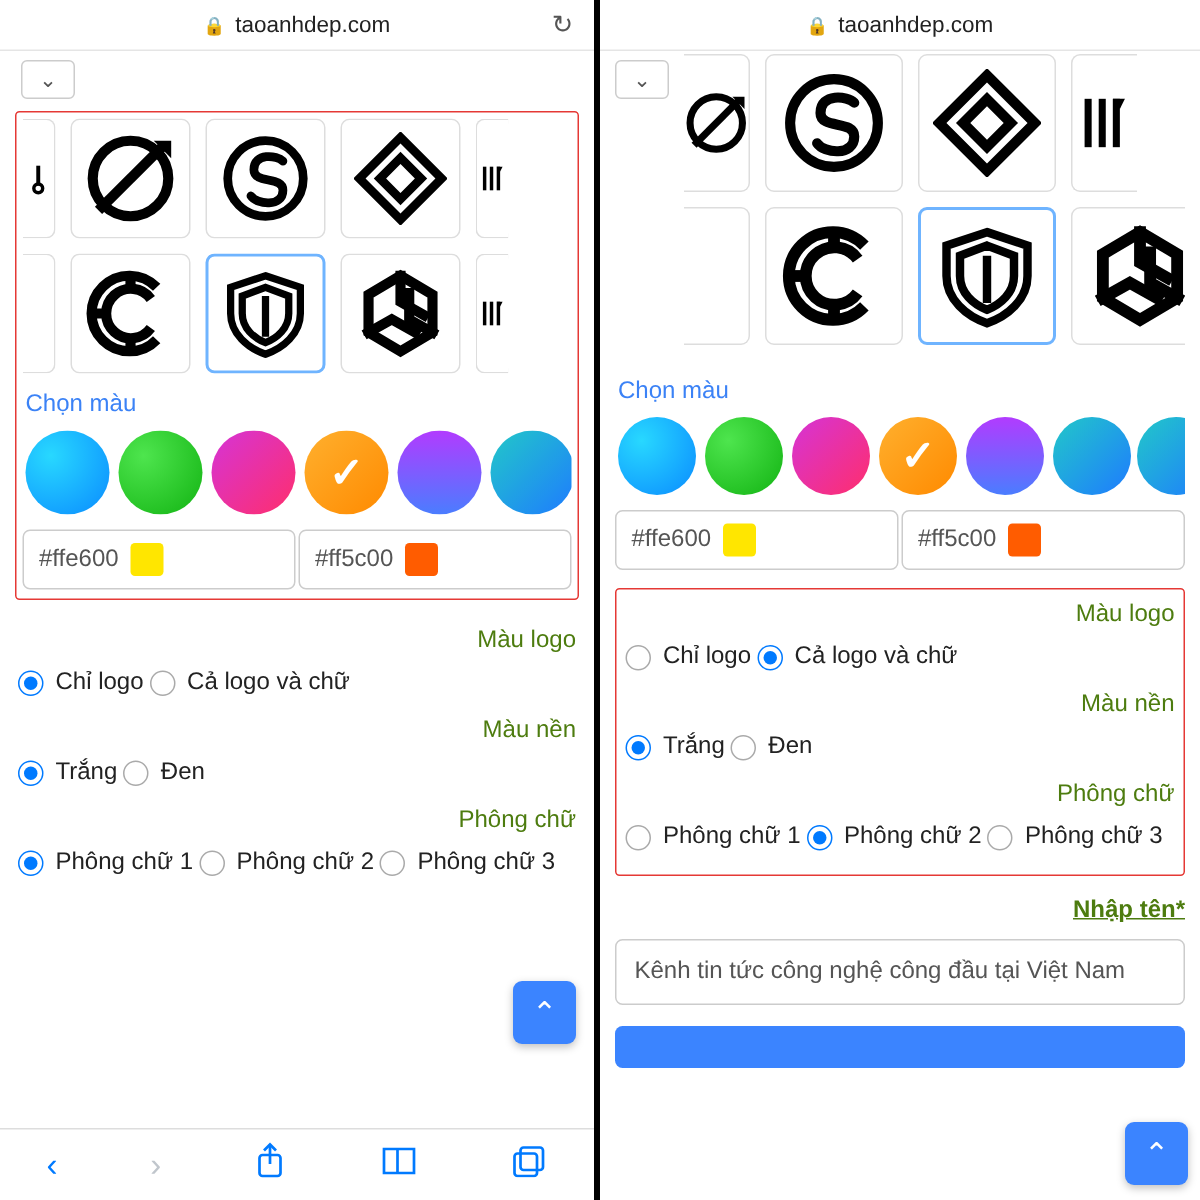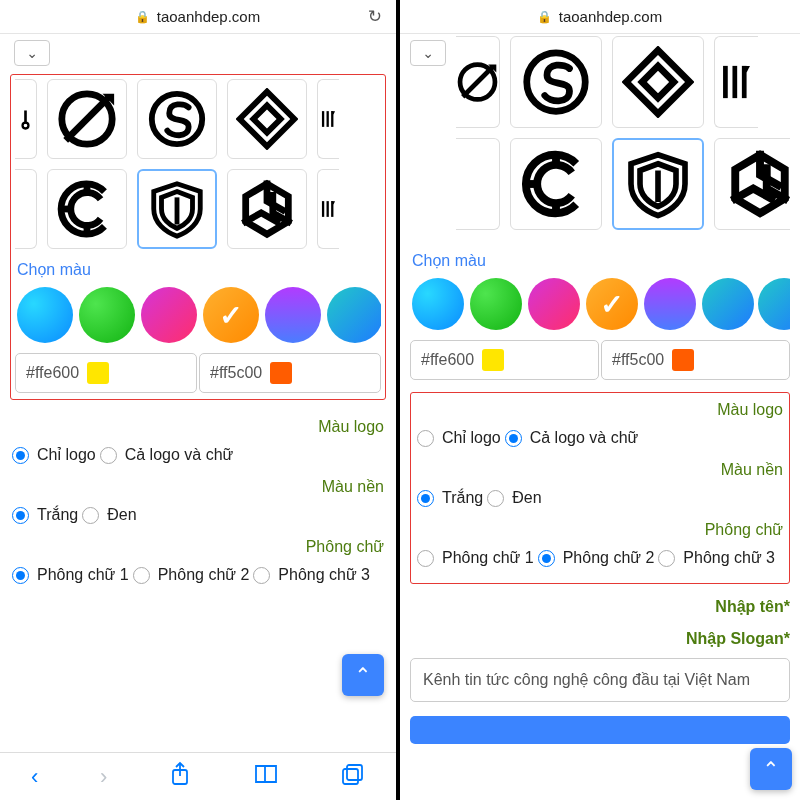--- a/index.html
+++ b/index.html
@@ -22,21 +22,21 @@
   .logo-cell.selected { border:2px solid #6fb4ff; }
   .logo-cell svg { width:62px; height:62px; }
   .color-row { display:flex; gap:6px; margin:6px 0 10px 0; overflow:hidden; padding-left:2px;}
   .color-swatch { width:56px; height:56px; border-radius:50%; flex-shrink:0; position:relative;}
   .color-swatch.checked::after { content:"✓"; color:#fff; font-size:28px; font-weight:bold; position:absolute; top:50%; left:50%; transform:translate(-50%,-50%);}
   .hex-row { display:flex; gap:2px;border-radius:18px; }
   .hex-input { flex:1; display:flex; align-items:center; border:1px solid #ccc; border-radius:5px; padding:8px 10px; gap:8px; font-size:16px; color:#555;}
   .hex-chip { width:22px; height:22px; border-radius:3px;}
   .opts { padding: 4px 2px; }
   .opt-title { font-size:16px; color:#4d7c0f; margin:14px 0 10px 0;text-align:right;}
-  .opt-title.bold { font-weight:600;}
+  .opt-title.bold { font-weight:600;text-decoration:underline;}
   .radio-row { display:flex; flex-wrap:wrap; gap:4px 4px; margin-bottom:8px;}
   .radio-item { display:flex; align-items:center; gap:8px; font-size:16px; color:#222;}
   .radio { width:17px; height:17px; border:1.5px solid #aaa; border-radius:50%; display:inline-flex; align-items:center; justify-content:center;}
   .radio.on { border-color:#007aff;}
   .radio.on::after { content:""; width:9px; height:9px; background:#007aff; border-radius:50%;}
   .text-input { width:100%; border:1px solid #ccc; border-radius:5px; padding:12px 12px; font-size:16px; color:#888; margin-top:6px; white-space:nowrap; overflow:hidden;}
   .create-btn { background:#3b84ff; color:#fff; font-size:17px; font-weight:600; border-radius:5px; padding:14px; display:flex; align-items:center; justify-content:center; gap:8px; margin-top:14px;}
   .scroll-top-btn { position:absolute; right:12px; width:42px; height:42px; background:#3b84ff; border-radius:6px; display:flex; align-items:center; justify-content:center; color:#fff; font-size:20px; box-shadow:0 2px 6px rgba(0,0,0,.25);}
   .left .scroll-top-btn { bottom:56px; }
   .right .scroll-top-btn { bottom:10px; right:8px;}
@@ -359,21 +359,20 @@
           </div>
           <div class="radio-item">
             <span class="radio"></span>
             <span>Phông chữ 3</span>
           </div>
         </div>
     </div>
 
     <div class="opt-title bold">Nhập tên*</div>
 
-    <div class="opt-title bold">Nhập Slogan*</div>
     <div class="text-input" style="color:#555">Kênh tin tức công nghệ công đầu tại Việt Nam</div>
 
     <div class="create-btn"></div>
 
     <div class="scroll-top-btn">
         <span>⌃</span>
       </div>
   </div>
 </div>
 

